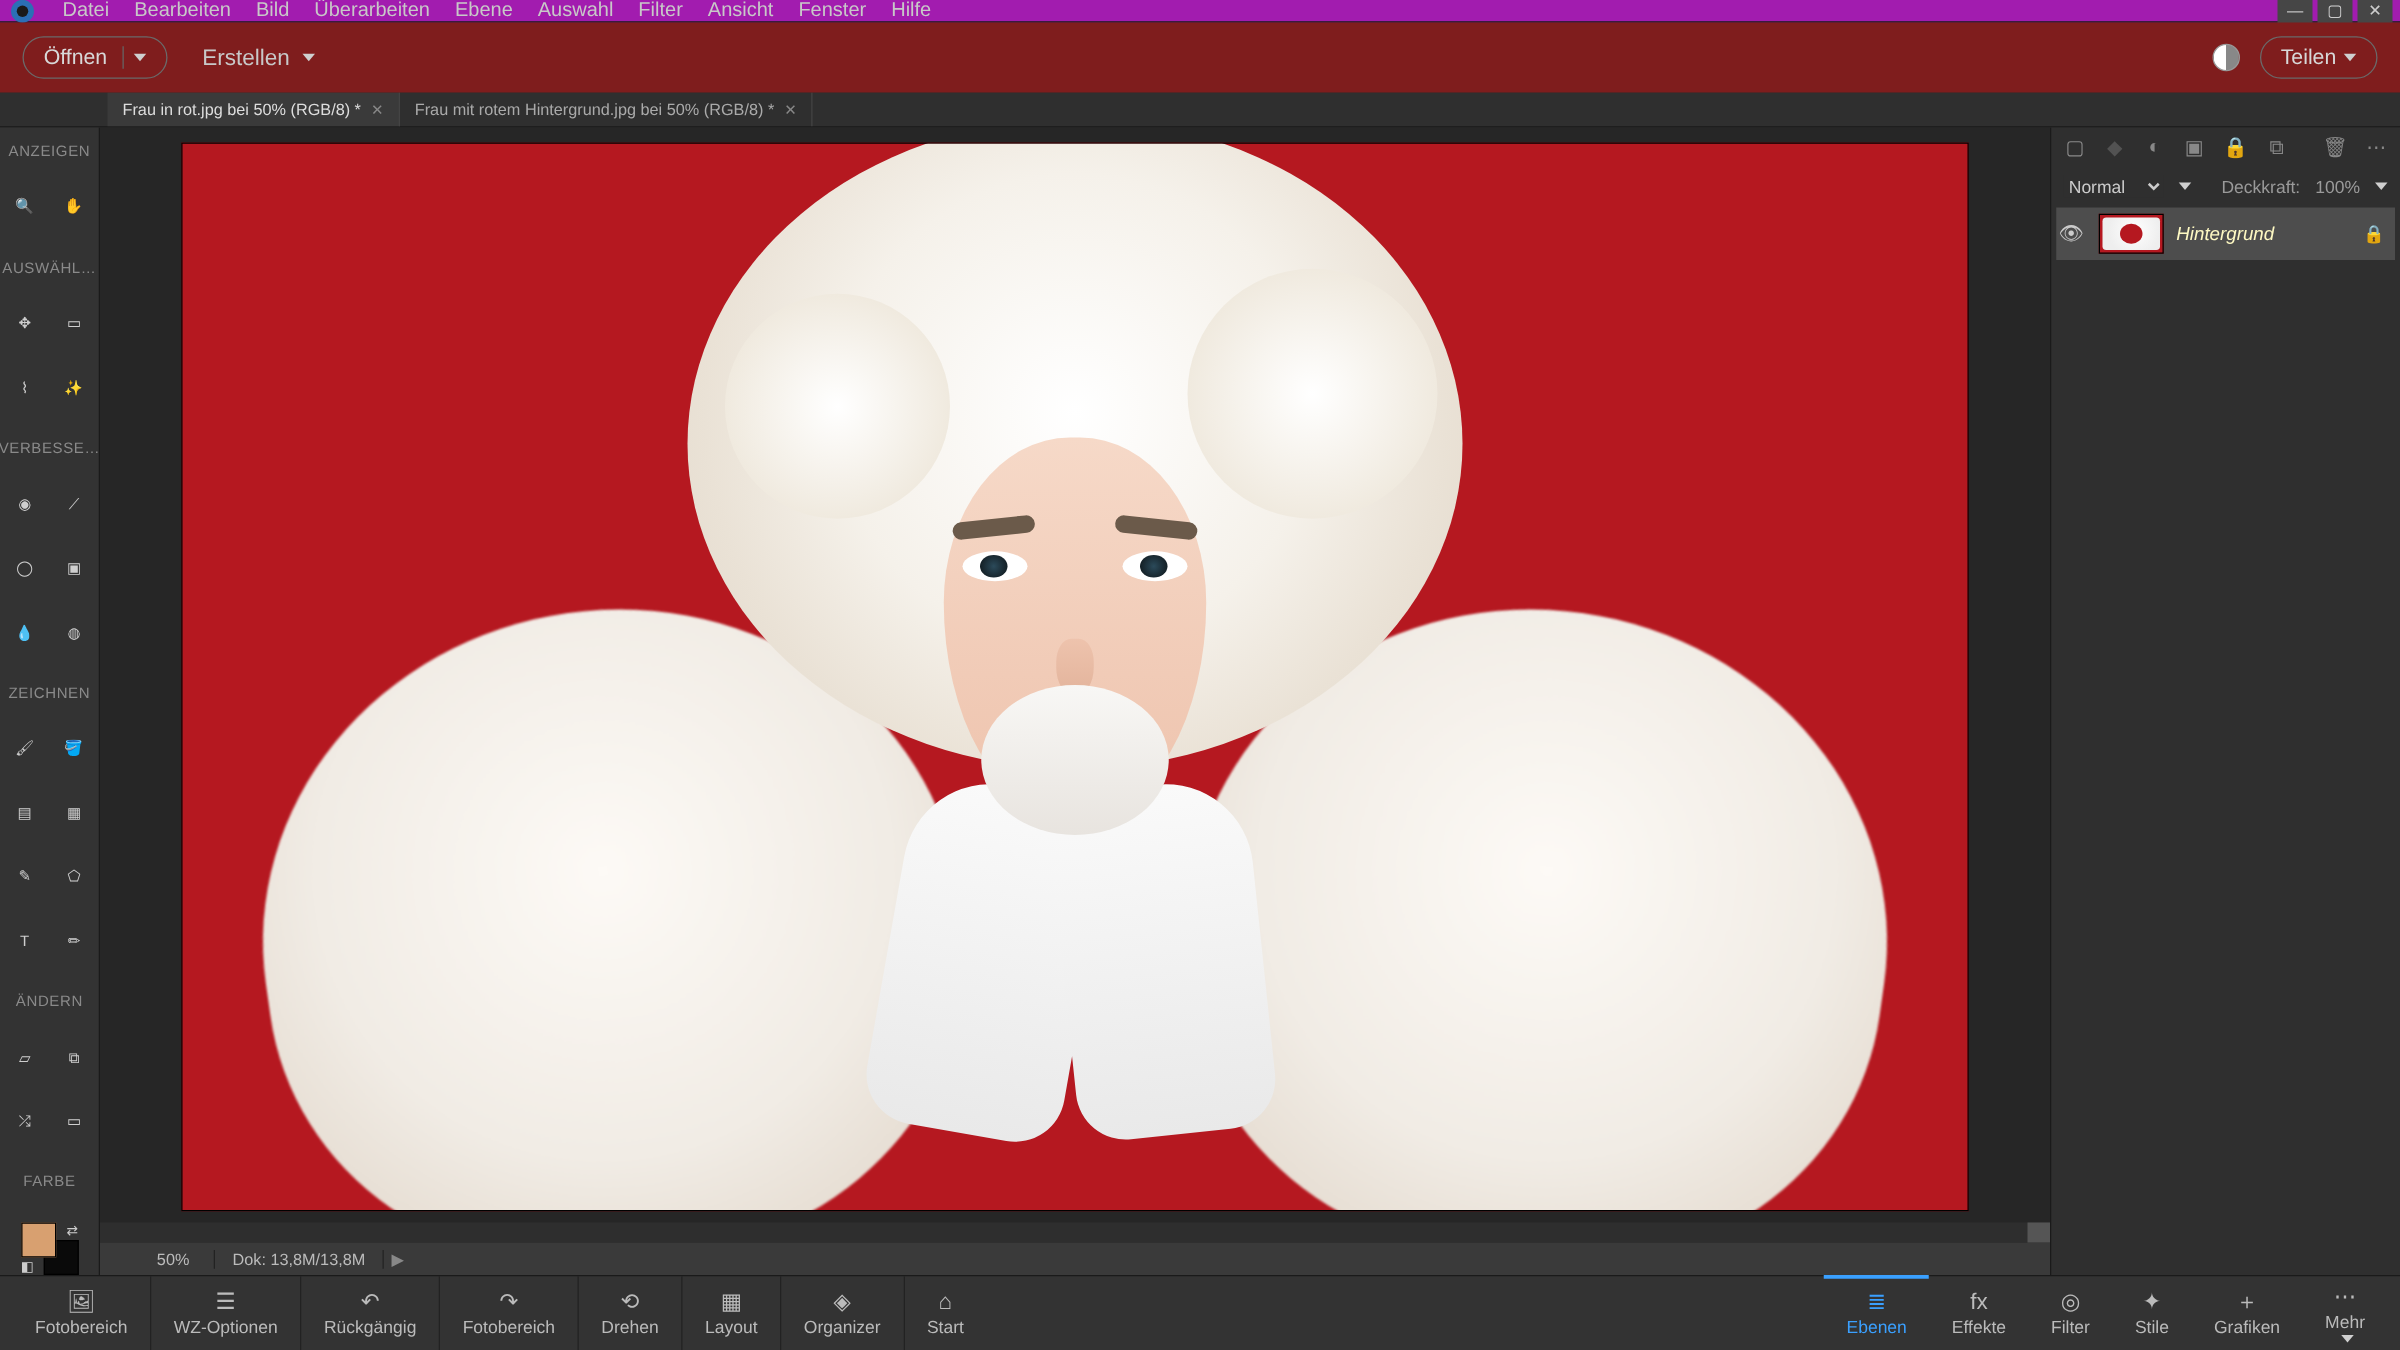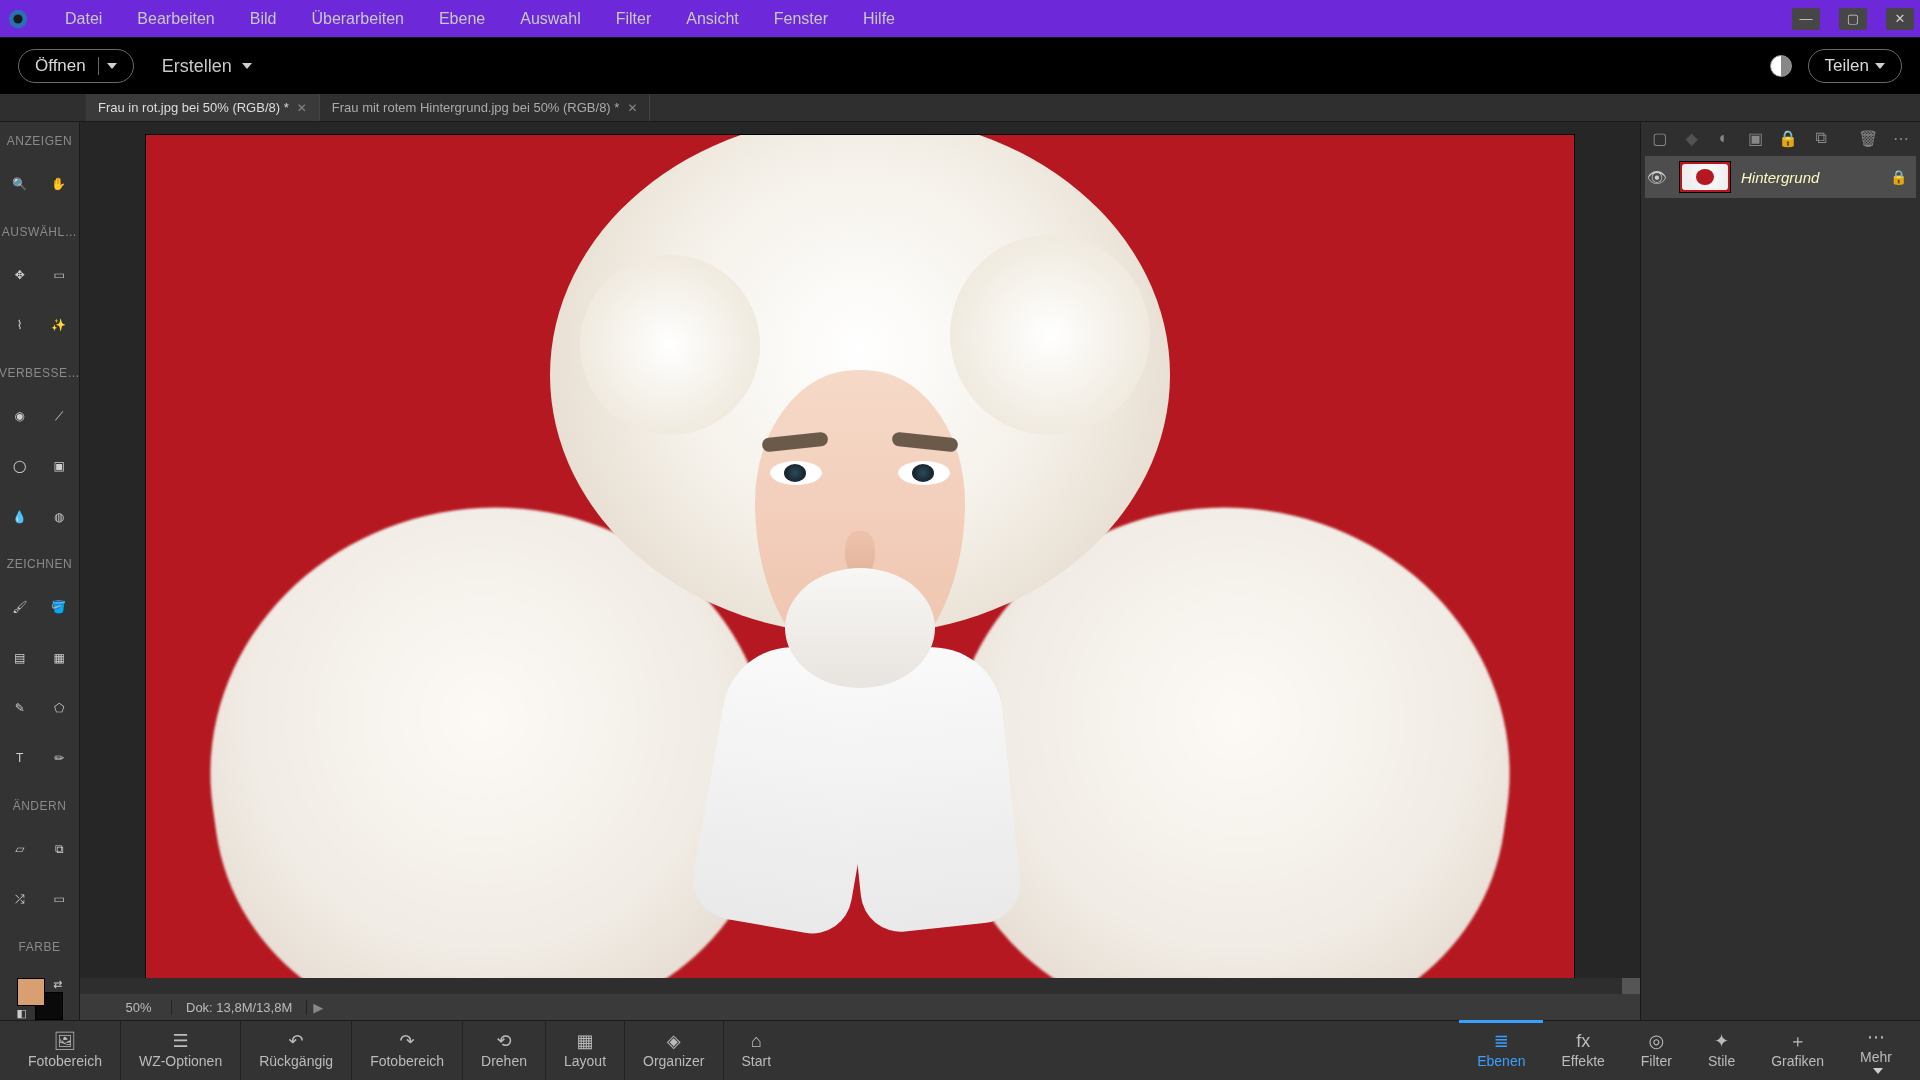--- a/index.html
+++ b/index.html
@@ -1,26 +1,26 @@
 <!DOCTYPE html>
 <html><head>
 <meta charset="utf-8">
 <style>
 * { margin: 0; padding: 0; box-sizing: border-box; font-family: "Segoe UI", Tahoma, sans-serif; user-select: none; }
 body { width: 1920px; height: 1080px; background: #2a2a2a; color: #c8c8c8; overflow: hidden; display: flex; flex-direction: column; }
 
 
-.menu-bar { height: 38px; background: #6d28d9; display: flex; align-items: center; padding: 0 6px; font-size: 16px; gap: 15px; border-bottom: 1px solid #1a1a1a; }
+.menu-bar { height: 18px; background: #a21caf; display: flex; align-items: center; padding: 0 6px; font-size: 16px; gap: 0; border-bottom: 1px solid #1a1a1a; }
 .menu-bar .logo { width: 24px; height: 24px; margin-right: 10px; display:flex; align-items:center; justify-content:center; }
 .menu-bar .item { padding: 4px 10px; cursor: pointer; }
 .menu-bar .spacer { flex: 1; }
 .menu-bar .win-btn { width: 28px; height: 22px; background:#464646; margin-left:4px; display:flex; align-items:center; justify-content:center; font-size:13px; color:#ccc; border-radius:2px;}
 
 
-.sec-bar { height: 56px; background: #000000; display:flex; align-items:center; padding: 0 18px; }
+.sec-bar { height: 56px; background: #7f1d1d; display:flex; align-items:center; padding: 0 18px; }
 .btn-outline { border:1px solid #6a6a6a; border-radius:20px; padding:6px 16px; display:flex; align-items:center; gap:6px; font-size:17px; color:#d8d8d8;}
 .sec-bar .create { margin-left: 28px; display:flex; align-items:center; gap:10px; font-size:18px; }
 .sec-bar .modes { position:absolute; left:50%; transform:translateX(-50%); display:flex; gap:40px; font-size:18px; align-items:center; }
 .sec-bar .modes .mode { padding:15px 4px; color:#d0d0d0; }
 .sec-bar .modes .mode.active { color:#3aa0ff; border-bottom:3px solid #3aa0ff; }
 .sec-bar .right { margin-left:auto; display:flex; align-items:center; gap:16px; }
 .circle-icon { width:22px; height:22px; border-radius:50%; background:linear-gradient(90deg,#fff 50%,#888 50%); border:1px solid #999;}
 
 
 .doc-tabs { height: 28px; background:#2f2f2f; display:flex; align-items:flex-end; font-size:13px; color:#aaa; padding-left:86px; border-bottom:1px solid #1a1a1a;}
@@ -314,20 +314,28 @@
       <span class="ic">▢</span>
       <span class="ic" style="opacity:.4">◆</span>
       <span class="ic">◐</span>
       <span class="ic">▣</span>
       <span class="ic">🔒</span>
       <span class="ic">⧉</span>
       <div class="grow"></div>
       <span class="ic">🗑</span>
       <span class="ic">⋯</span>
     </div>
+    <div class="blend-row">
+      <select><option>Normal</option></select>
+      <span class="caret"></span>
+      <div style="flex:1"></div>
+      <span>Deckkraft:</span>
+      <span>100%</span>
+      <span class="caret"></span>
+    </div>
     <div class="layer">
       <div class="eye">👁</div>
       <div class="thumb">
           <div class="thumb-mini"></div>
         </div>
       <div class="name">Hintergrund</div>
       <div class="lock">🔒</div>
     </div>
   </div>
 </div>

